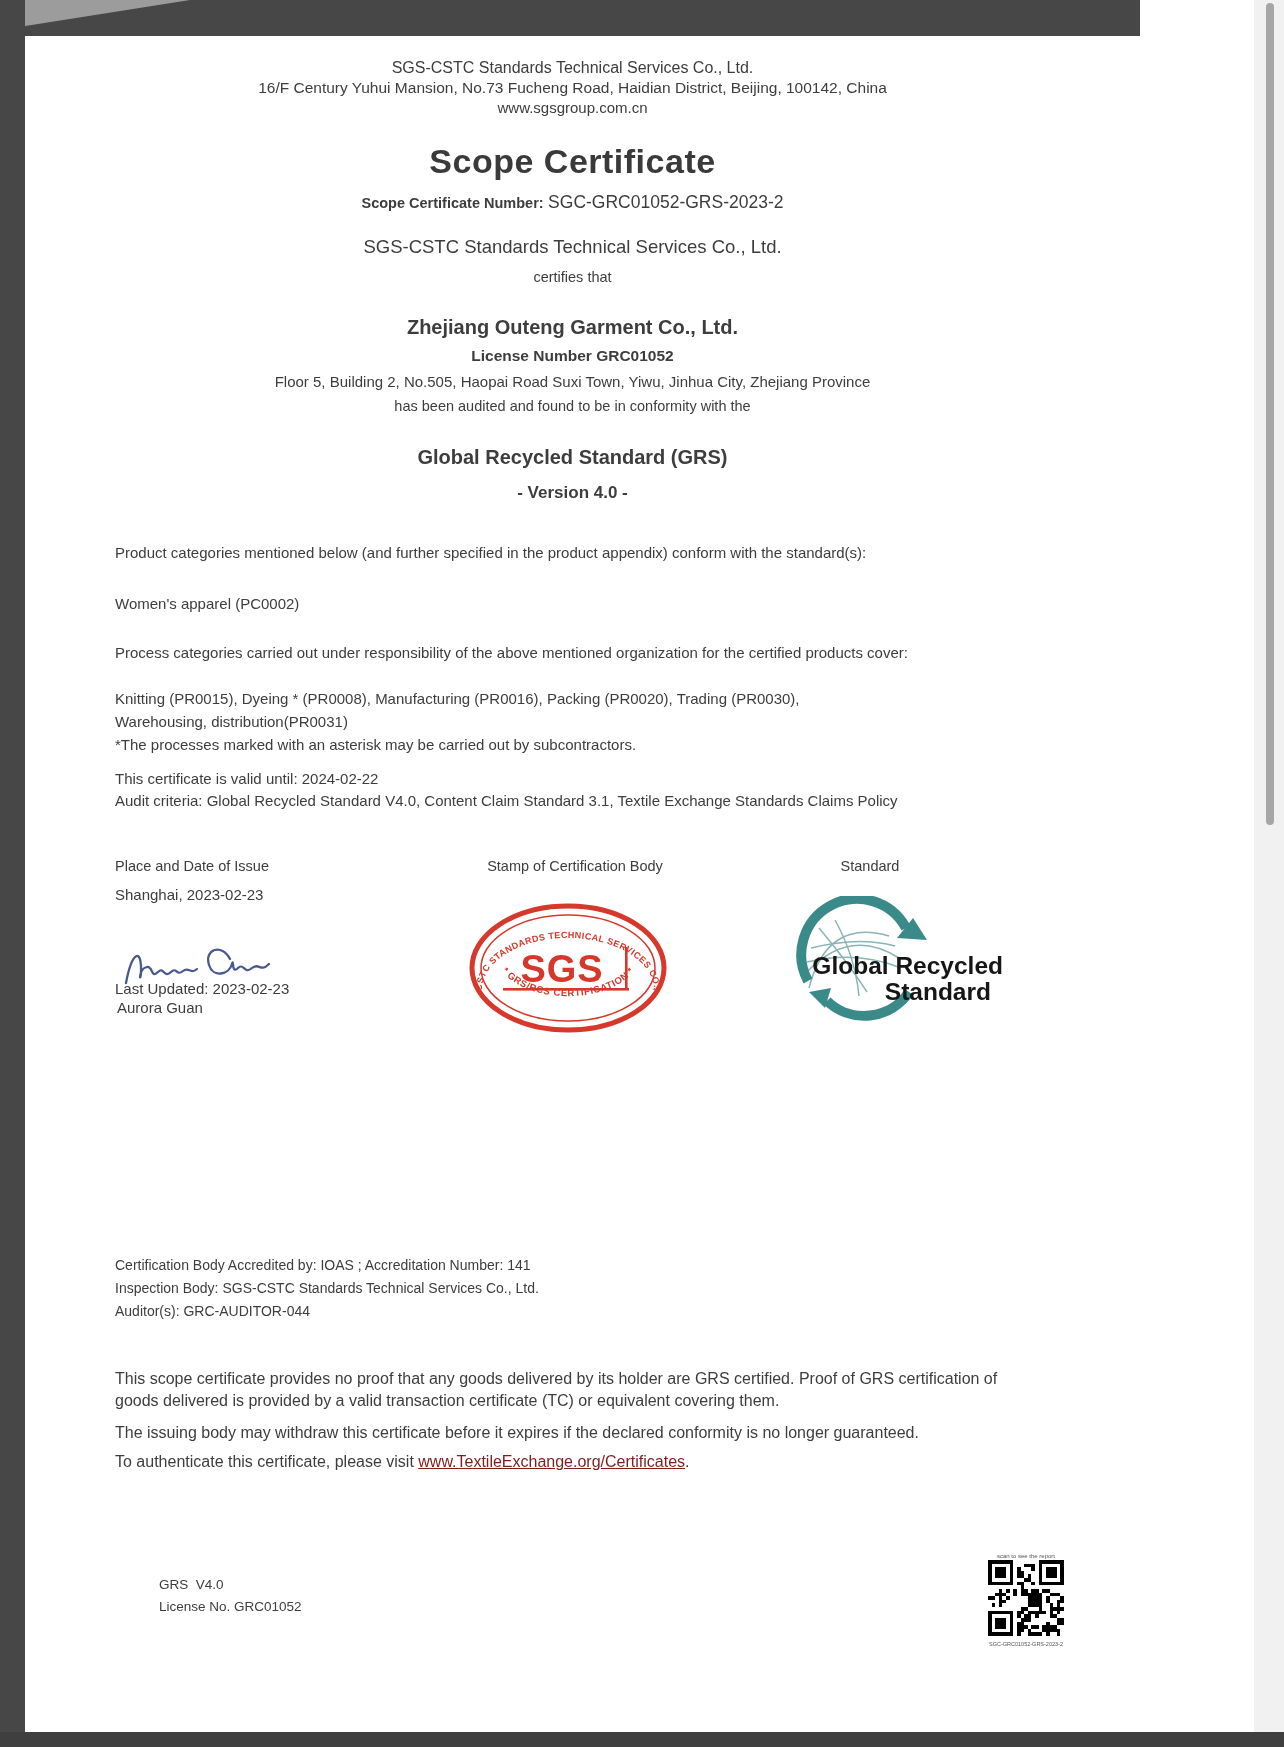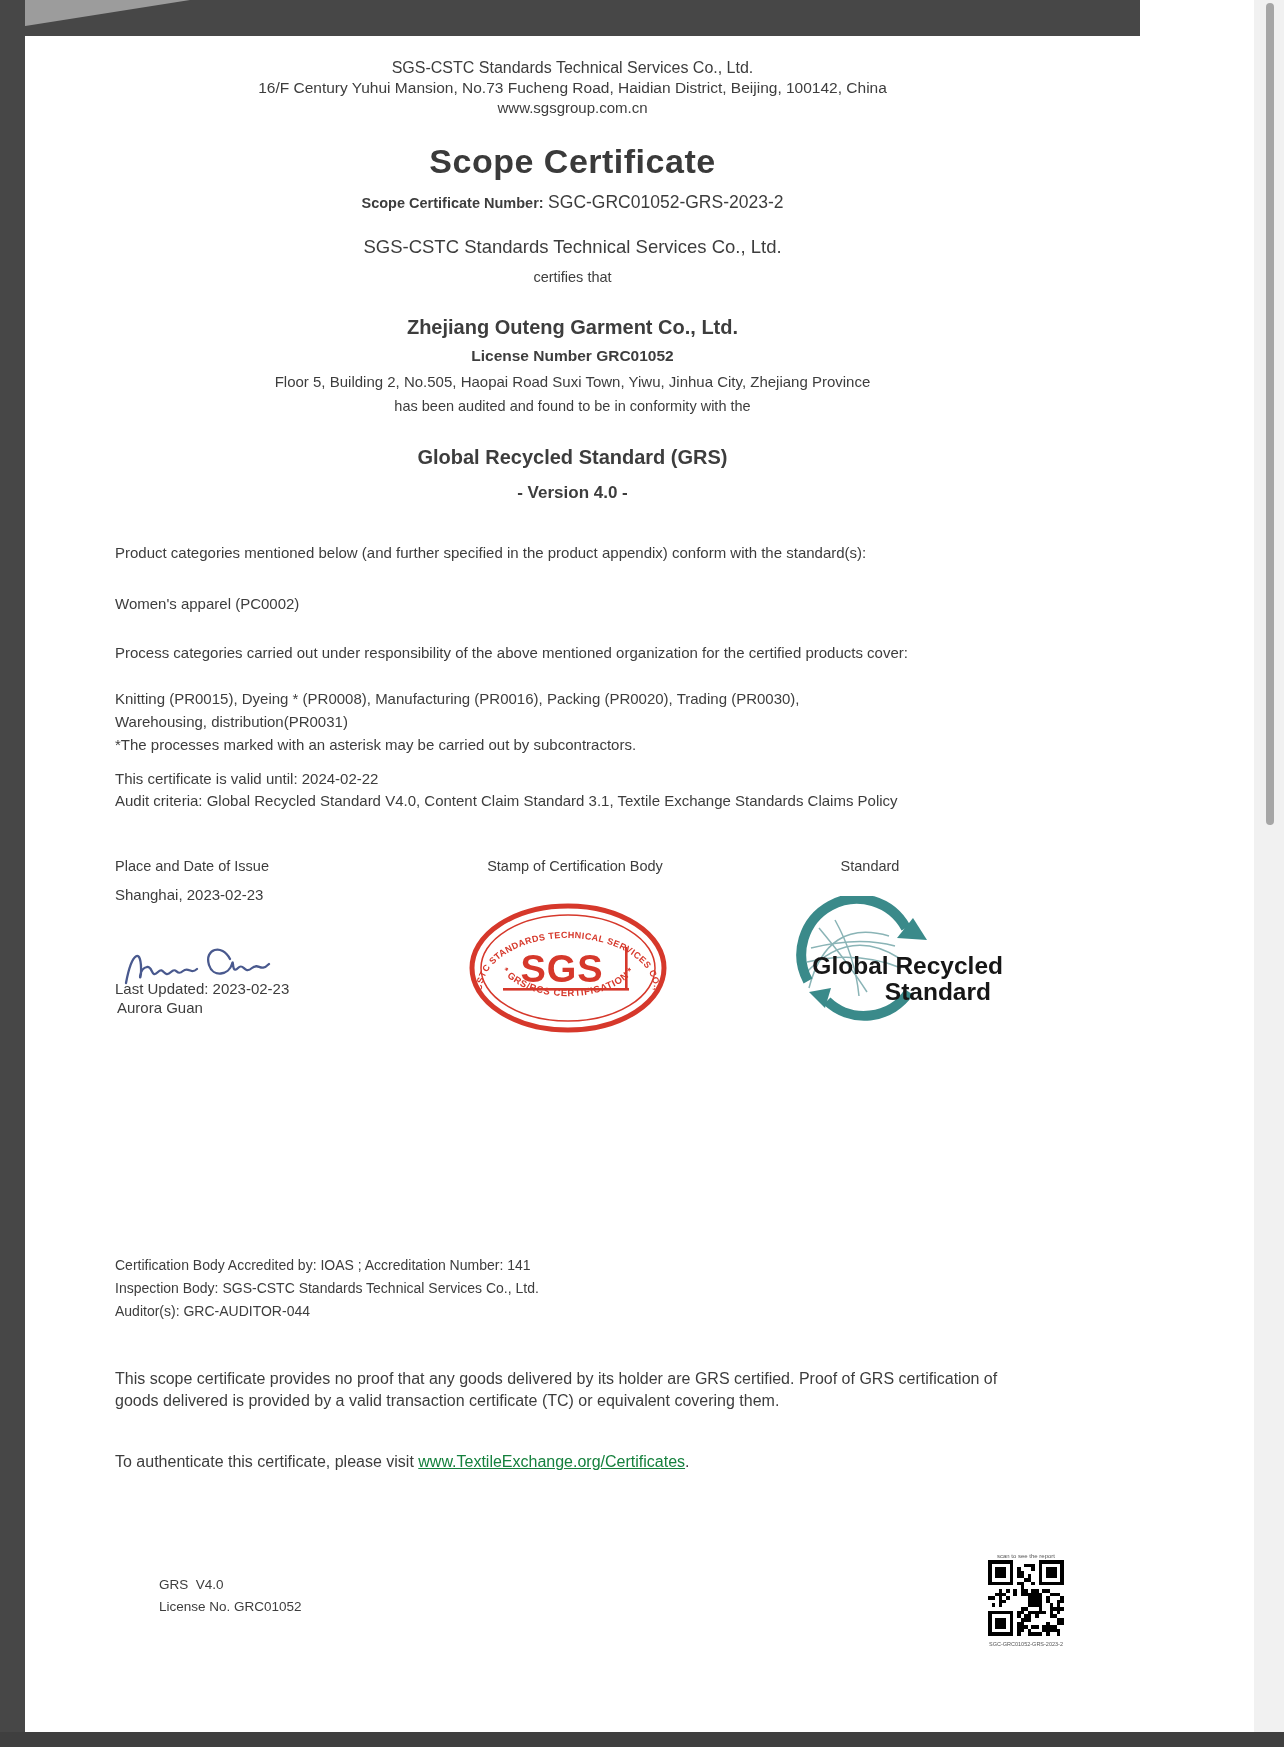--- a/index.html
+++ b/index.html
@@ -25,21 +25,21 @@
   .company{font-size:20px;font-weight:bold;}
   .license{font-size:15.5px;font-weight:bold;}
   .addr{font-size:15px;}
   .standard{font-size:20px;font-weight:bold;}
   .version{font-size:17px;font-weight:bold;}
   .body-p{font-size:15px;line-height:23px;}
   .col-h{font-size:14.5px;}
   .col-line{font-size:15px;line-height:23px;}
   .cb-p{font-size:14px;line-height:23.2px;}
   .disc-p{font-size:16px;line-height:22px;}
-  .link{color:#15803d;text-decoration:underline;cursor:pointer;}
+  .link{color:#7f1d1d;text-decoration:underline;cursor:pointer;}
   .foot{font-size:13.5px;line-height:22px;margin-left:44px;}
   .foot-r{font-size:13.5px;line-height:21.5px;text-align:right;}
   .qr-wrap{position:absolute;left:960px;top:1516px;width:82px;text-align:center;}
   .qr-cap{font-size:6px;line-height:8px;color:#555;}
   .qr-cap2{font-size:5.5px;line-height:8px;color:#555;}
 </style>
 </head>
 <body>
 
 <div class="viewport">
@@ -142,20 +142,21 @@
       </svg>
     </div>
 
     <div class="blk cb-p" style="top:1218px;">
       <div>Certification Body Accredited by: IOAS ; Accreditation Number: 141</div>
       <div>Inspection Body: SGS-CSTC Standards Technical Services Co., Ltd.</div>
       <div>Auditor(s): GRC-AUDITOR-044</div>
     </div>
 
     <div class="blk disc-p" style="top:1332px;width:905px;">This scope certificate provides no proof that any goods delivered by its holder are GRS certified. Proof of GRS certification of goods delivered is provided by a valid transaction certificate (TC) or equivalent covering them.</div>
+    <div class="blk disc-p" style="top:1386px;">The issuing body may withdraw this certificate before it expires if the declared conformity is no longer guaranteed.</div>
     <div class="blk disc-p" style="top:1415px;">
       <span>To authenticate this certificate, please visit </span><span class="link">www.TextileExchange.org/Certificates</span><span>.</span>
     </div>
 
     <div class="blk foot" style="top:1538px;left:90px;width:400px;">
       <div>GRS&nbsp; V4.0</div>
       <div>License No. GRC01052</div>
     </div>
 
     <div class="qr-wrap">

